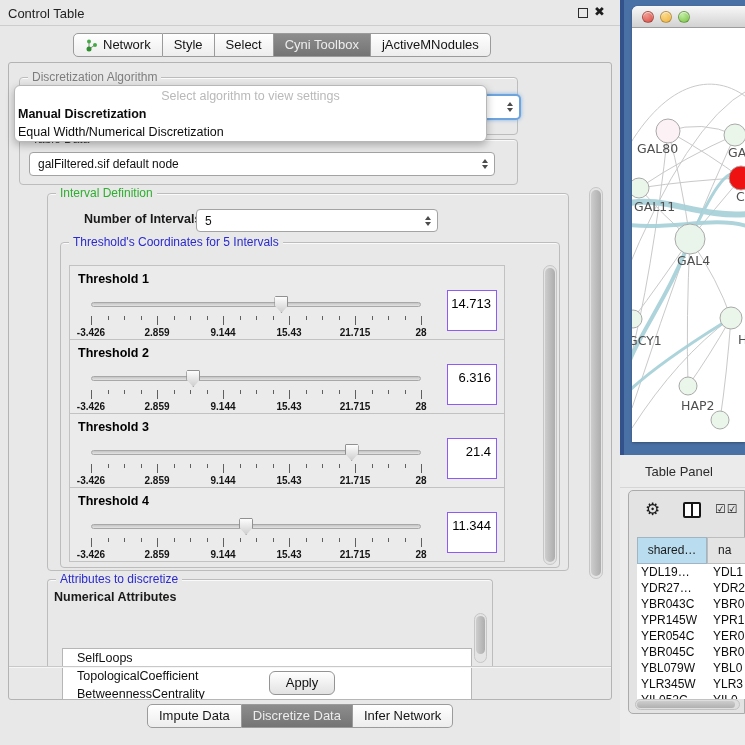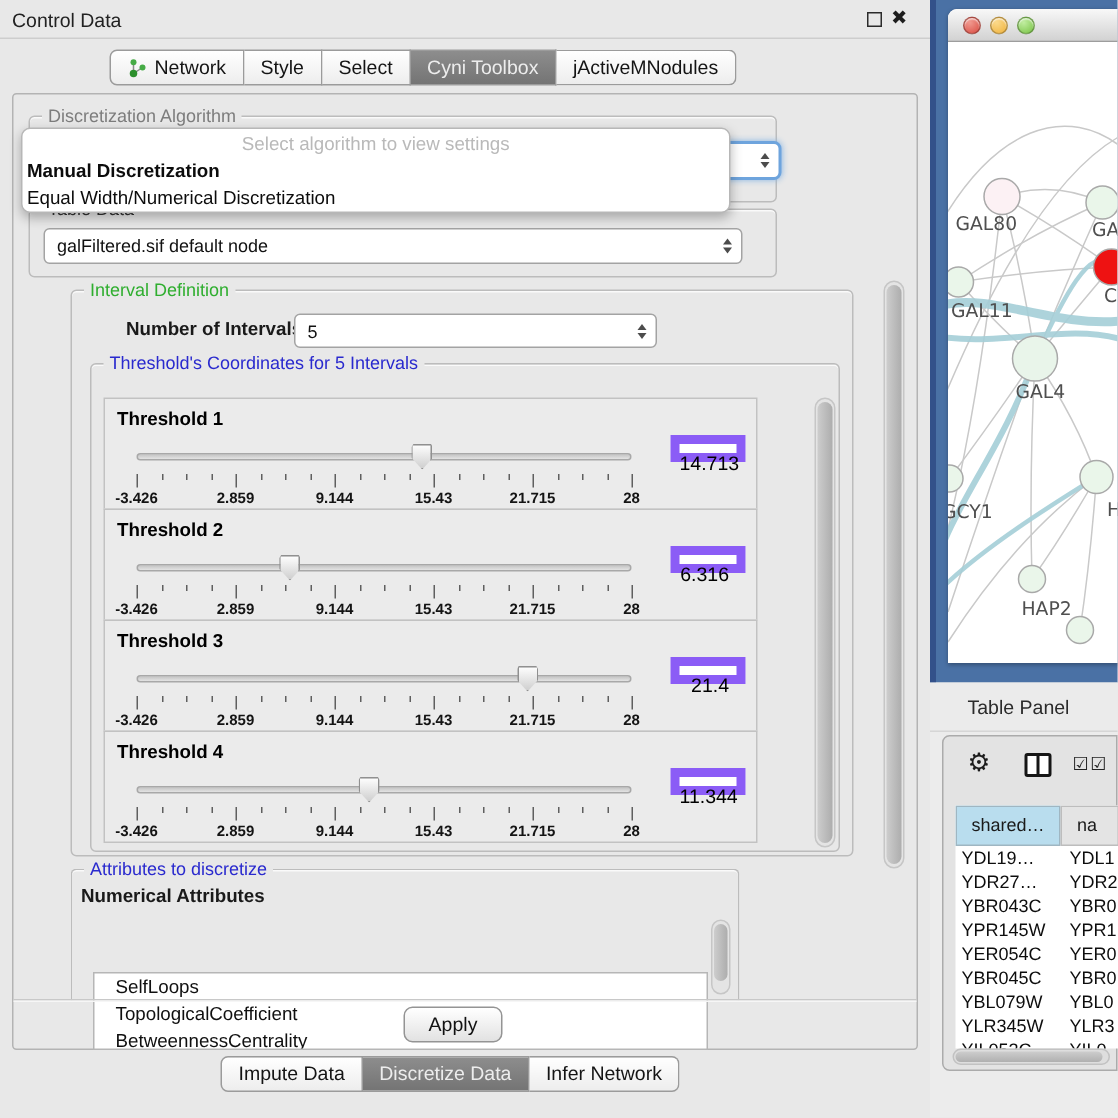--- a/index.html
+++ b/index.html
@@ -71,22 +71,22 @@
   .th-thumb { position:absolute; top:0; width:14px; height:17px;
     background:linear-gradient(#fdfdfd,#cfcfcf); border:1px solid #909090;
     clip-path:polygon(8% 0,92% 0,100% 12%,100% 55%,50% 100%,0 55%,0 12%); }
   .th-ticks { position:absolute; left:0; top:20px; width:100%; height:9px; }
   .th-ticks i { position:absolute; width:1px; background:#5f5f5f; top:0; }
   .th-ticks i.minor { height:4px; }
   .th-ticks i.major { height:9px; }
   .th-ticklabels { position:absolute; left:0; top:31px; width:100%; height:11px; }
   .th-ticklabels span { position:absolute; width:56px; margin-left:-28px; text-align:center;
     font-size:10px; font-weight:600; color:#141414; }
-  .th-value { position:absolute; left:377px; top:24px; width:50px; height:18px; background:#fff;
-    border:6px solid #8b5cf6; font-size:13px; line-height:25px; text-align:right; padding-right:5px; color:#000; }
+  .th-value { position:absolute; left:377px; top:24px; width:50px; height:41px; background:#fff;
+    border:1px solid #8b5cf6; font-size:13px; line-height:25px; text-align:right; padding-right:5px; color:#000; }
 
   
   #attr-list { position:absolute; left:14px; top:32px; width:410px; height:52px; background:#fff;
     border:1px solid #b6b6b6; overflow:hidden;margin-top:36px; }
   #attr-list .item { height:18px; line-height:18px; padding-left:14px; font-size:12.5px; color:#101010; white-space:nowrap; }
 
   
   #apply-btn { position:absolute; left:260px; top:608px; width:66px; height:24px;
     background:linear-gradient(#ffffff,#e2e2e2); border:1px solid #949494; border-radius:6px;
     font-size:13px; color:#111; text-align:center; line-height:22px; }
@@ -125,21 +125,21 @@
   .gc1 { width:70px; padding-left:4px; }
   .gc2 { width:39px; padding-left:6px; }
 
   svg text { font-family:"DejaVu Sans","Liberation Sans",sans-serif; }
 </style>
 </head>
 <body>
 
 <div id="control-panel">
   <div id="cp-titlebar">
-    <span id="cp-title">Control Data</span>
+    <span id="cp-title">Control Table</span>
     <span id="float-btn"></span>
     <span id="close-btn">✖</span>
   </div>
 
   <div id="top-tabs" class="seg-group">
       <div class="seg">
         <svg width="13" height="14">
           <line x1="4" y1="4" x2="4" y2="11" stroke="#8a8a8a"></line>
           <line x1="4" y1="11" x2="10" y2="7" stroke="#8a8a8a"></line>
           <circle cx="4" cy="3.5" r="2" fill="#46ab46"></circle>

